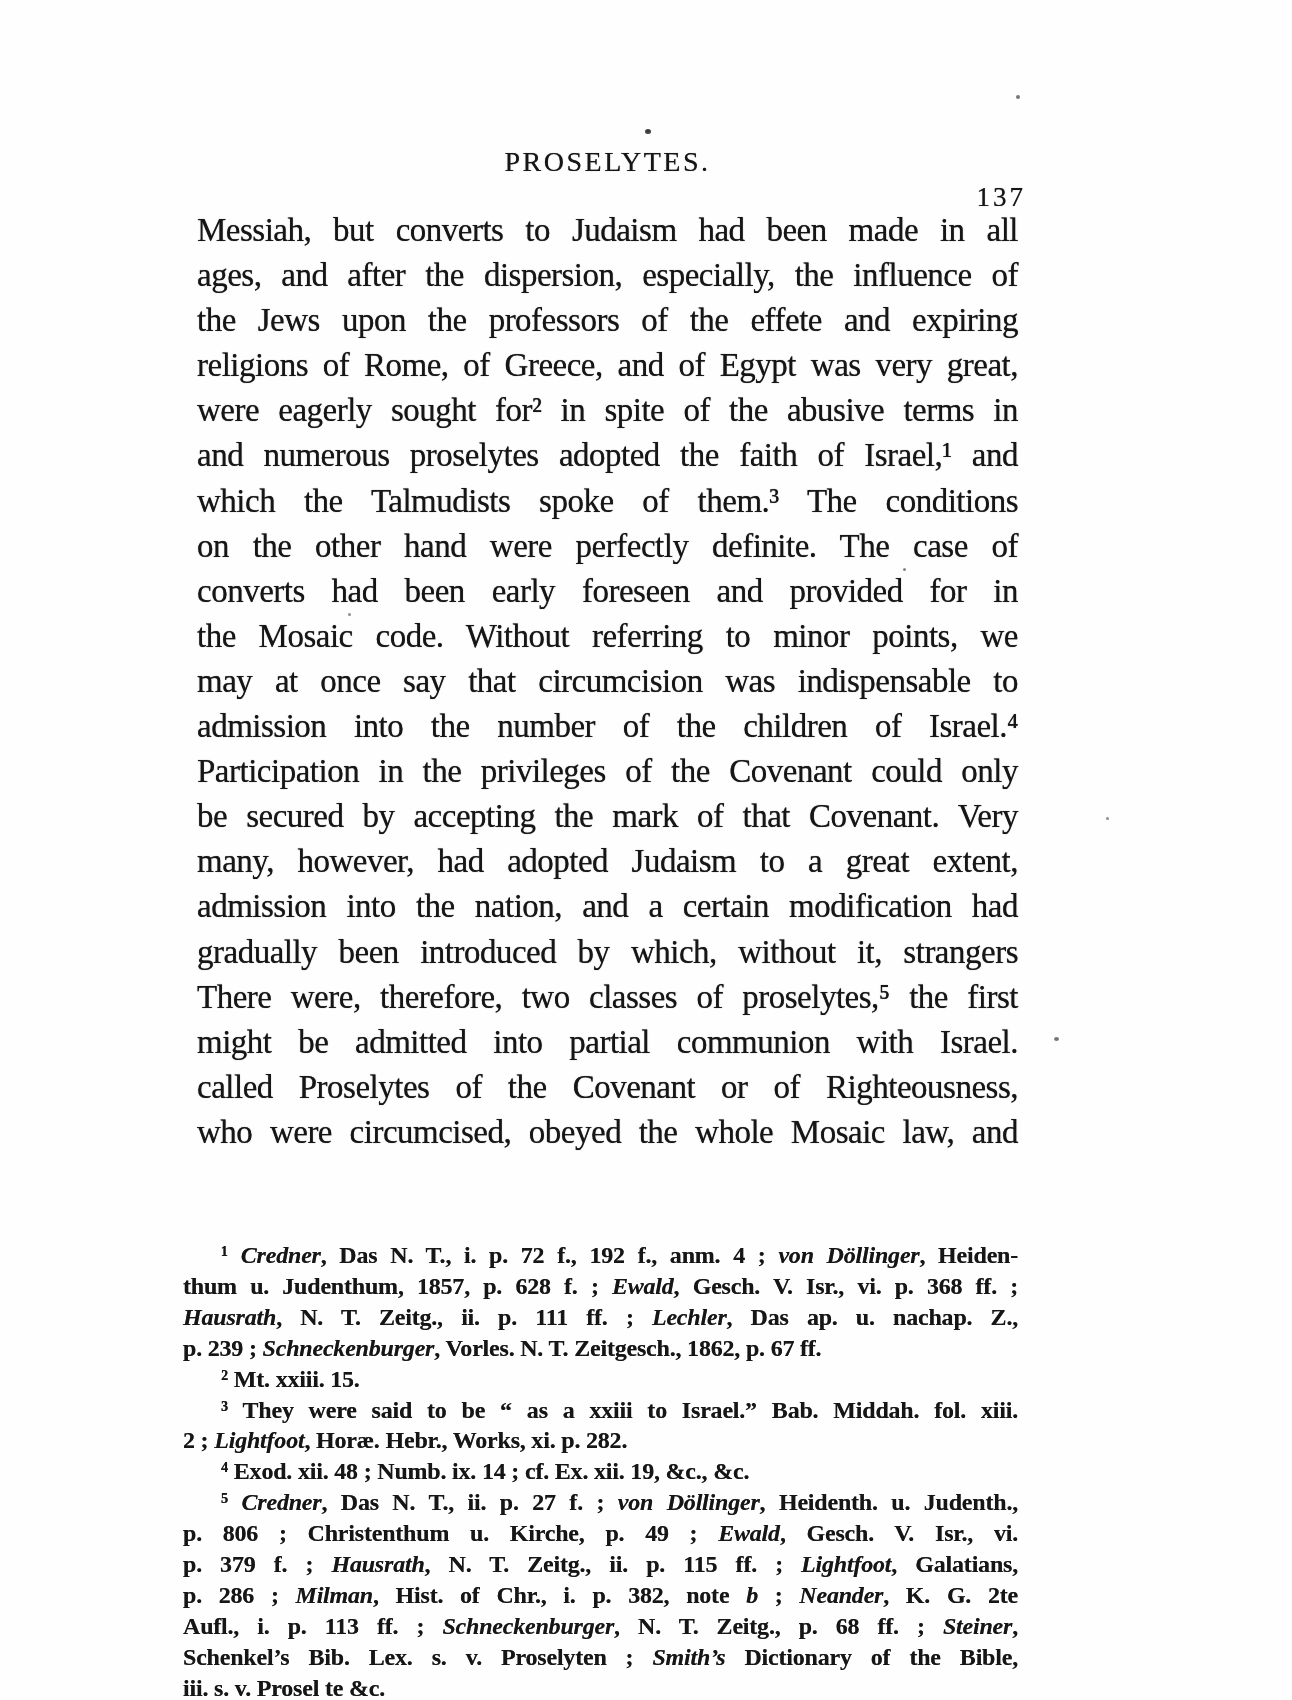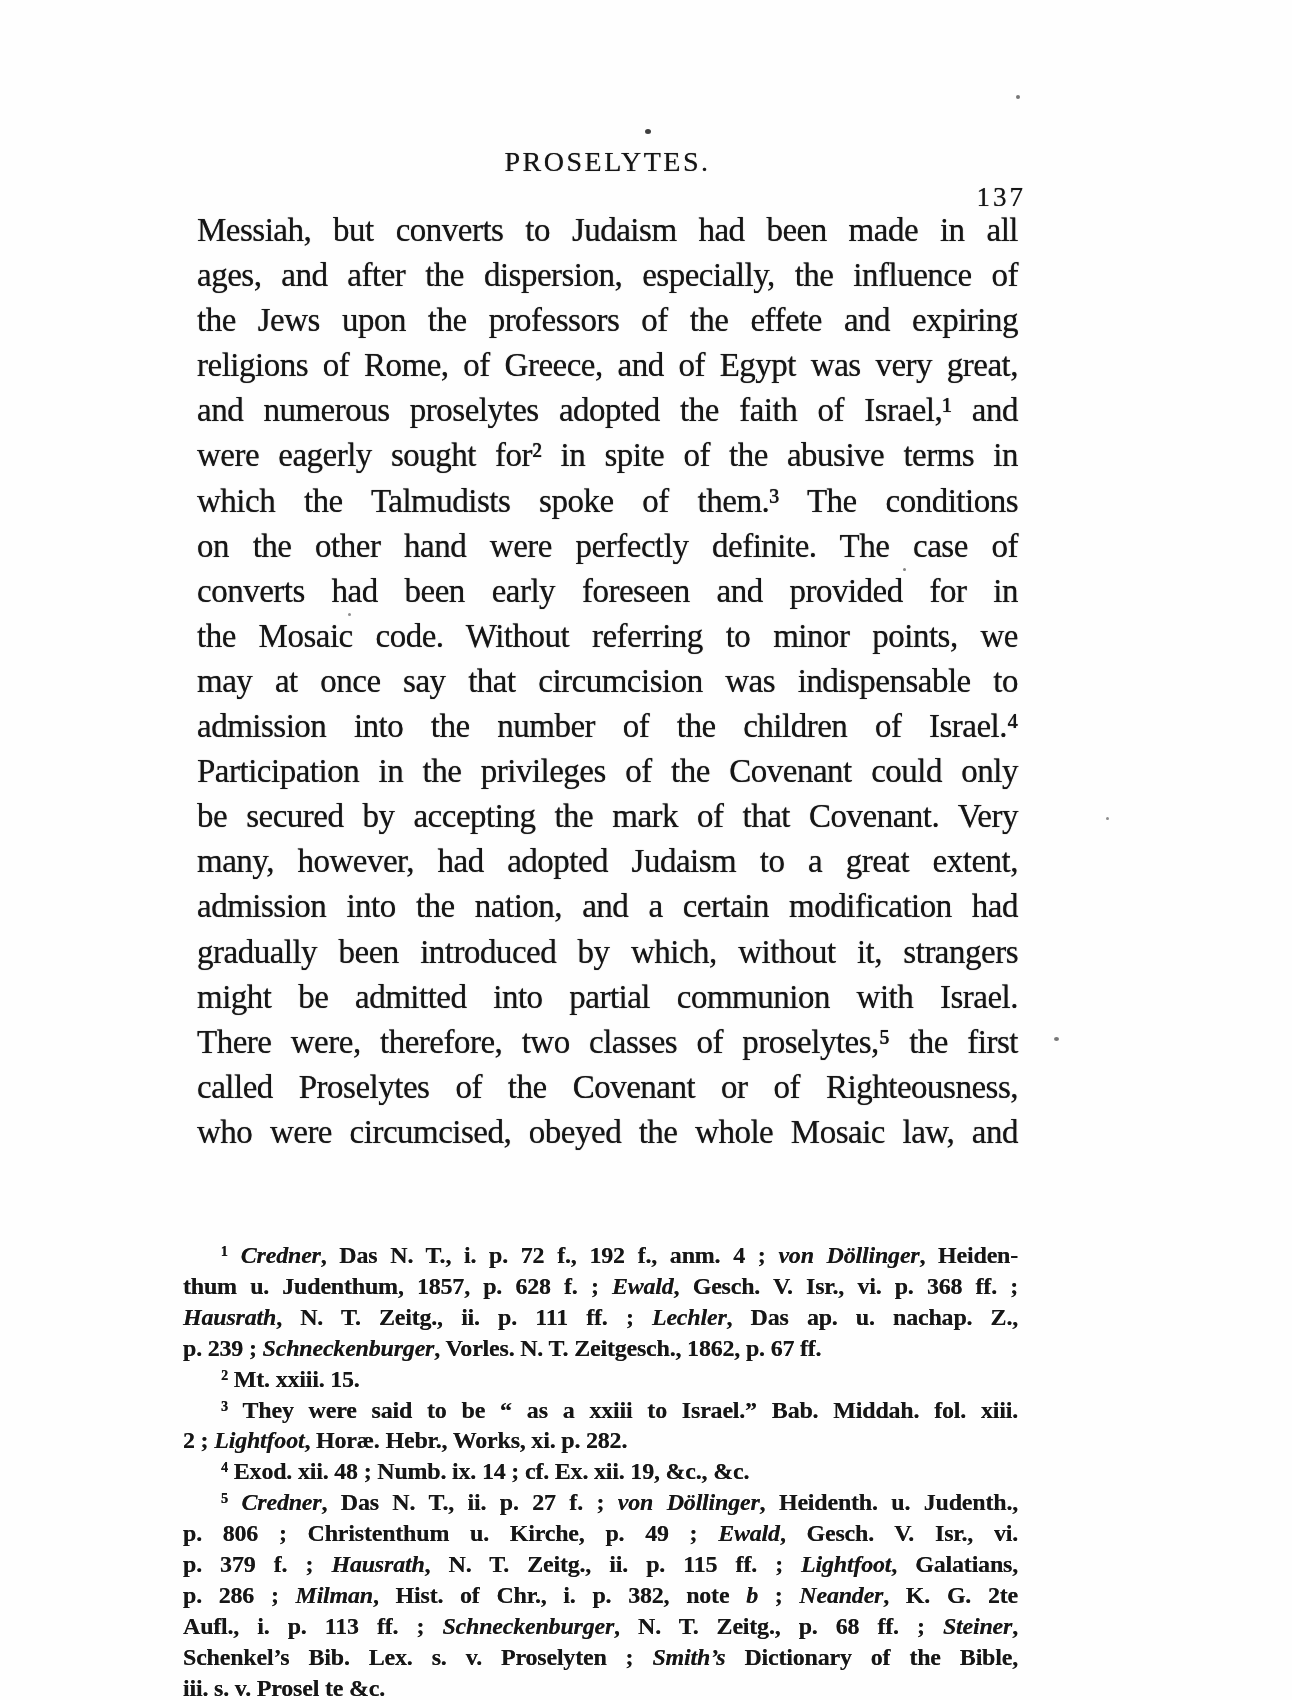--- a/index.html
+++ b/index.html
@@ -66,35 +66,35 @@
   <div class="running-header">
     <span class="head-title">PROSELYTES.</span>
     <span class="page-num">137</span>
   </div>
 
   <div class="body-text">
       <div class="bline">Messiah, but converts to Judaism had been made in all</div>
       <div class="bline">ages, and after the dispersion, especially, the influence of</div>
       <div class="bline">the Jews upon the professors of the effete and expiring</div>
       <div class="bline">religions of Rome, of Greece, and of Egypt was very great,</div>
+      <div class="bline">were eagerly sought for² in spite of the abusive terms in</div>
       <div class="bline">and numerous proselytes adopted the faith of Israel,¹ and</div>
-      <div class="bline">were eagerly sought for² in spite of the abusive terms in</div>
       <div class="bline">which the Talmudists spoke of them.³ The conditions</div>
       <div class="bline">on the other hand were perfectly definite. The case of</div>
       <div class="bline">converts had been early foreseen and provided for in</div>
       <div class="bline">the Mosaic code. Without referring to minor points, we</div>
       <div class="bline">may at once say that circumcision was indispensable to</div>
       <div class="bline">admission into the number of the children of Israel.⁴</div>
       <div class="bline">Participation in the privileges of the Covenant could only</div>
       <div class="bline">be secured by accepting the mark of that Covenant. Very</div>
       <div class="bline">many, however, had adopted Judaism to a great extent,</div>
       <div class="bline">admission into the nation, and a certain modification had</div>
       <div class="bline">gradually been introduced by which, without it, strangers</div>
+      <div class="bline">There were, therefore, two classes of proselytes,⁵ the first</div>
       <div class="bline">might be admitted into partial communion with Israel.</div>
-      <div class="bline">There were, therefore, two classes of proselytes,⁵ the first</div>
       <div class="bline">called Proselytes of the Covenant or of Righteousness,</div>
       <div class="bline">who were circumcised, obeyed the whole Mosaic law, and</div>
     </div>
 
   <div class="footnotes">
       <div class="fline ind j"><span>¹ </span><span class="it">Credner</span><span>, Das N. T., i. p. 72 f., 192 f., anm. 4 ; </span><span class="it">von Döllinger</span><span>, Heiden-</span></div>
       <div class="fline j"><span>thum u. Judenthum, 1857, p. 628 f. ; </span><span class="it">Ewald</span><span>, Gesch. V. Isr., vi. p. 368 ff. ;</span></div>
       <div class="fline j"><span class="it">Hausrath</span><span>, N. T. Zeitg., ii. p. 111 ff. ; </span><span class="it">Lechler</span><span>, Das ap. u. nachap. Z.,</span></div>
       <div class="fline"><span>p. 239 ; </span><span class="it">Schneckenburger</span><span>, Vorles. N. T. Zeitgesch., 1862, p. 67 ff.</span></div>
       <div class="fline ind"><span>² Mt. xxiii. 15.</span></div>

